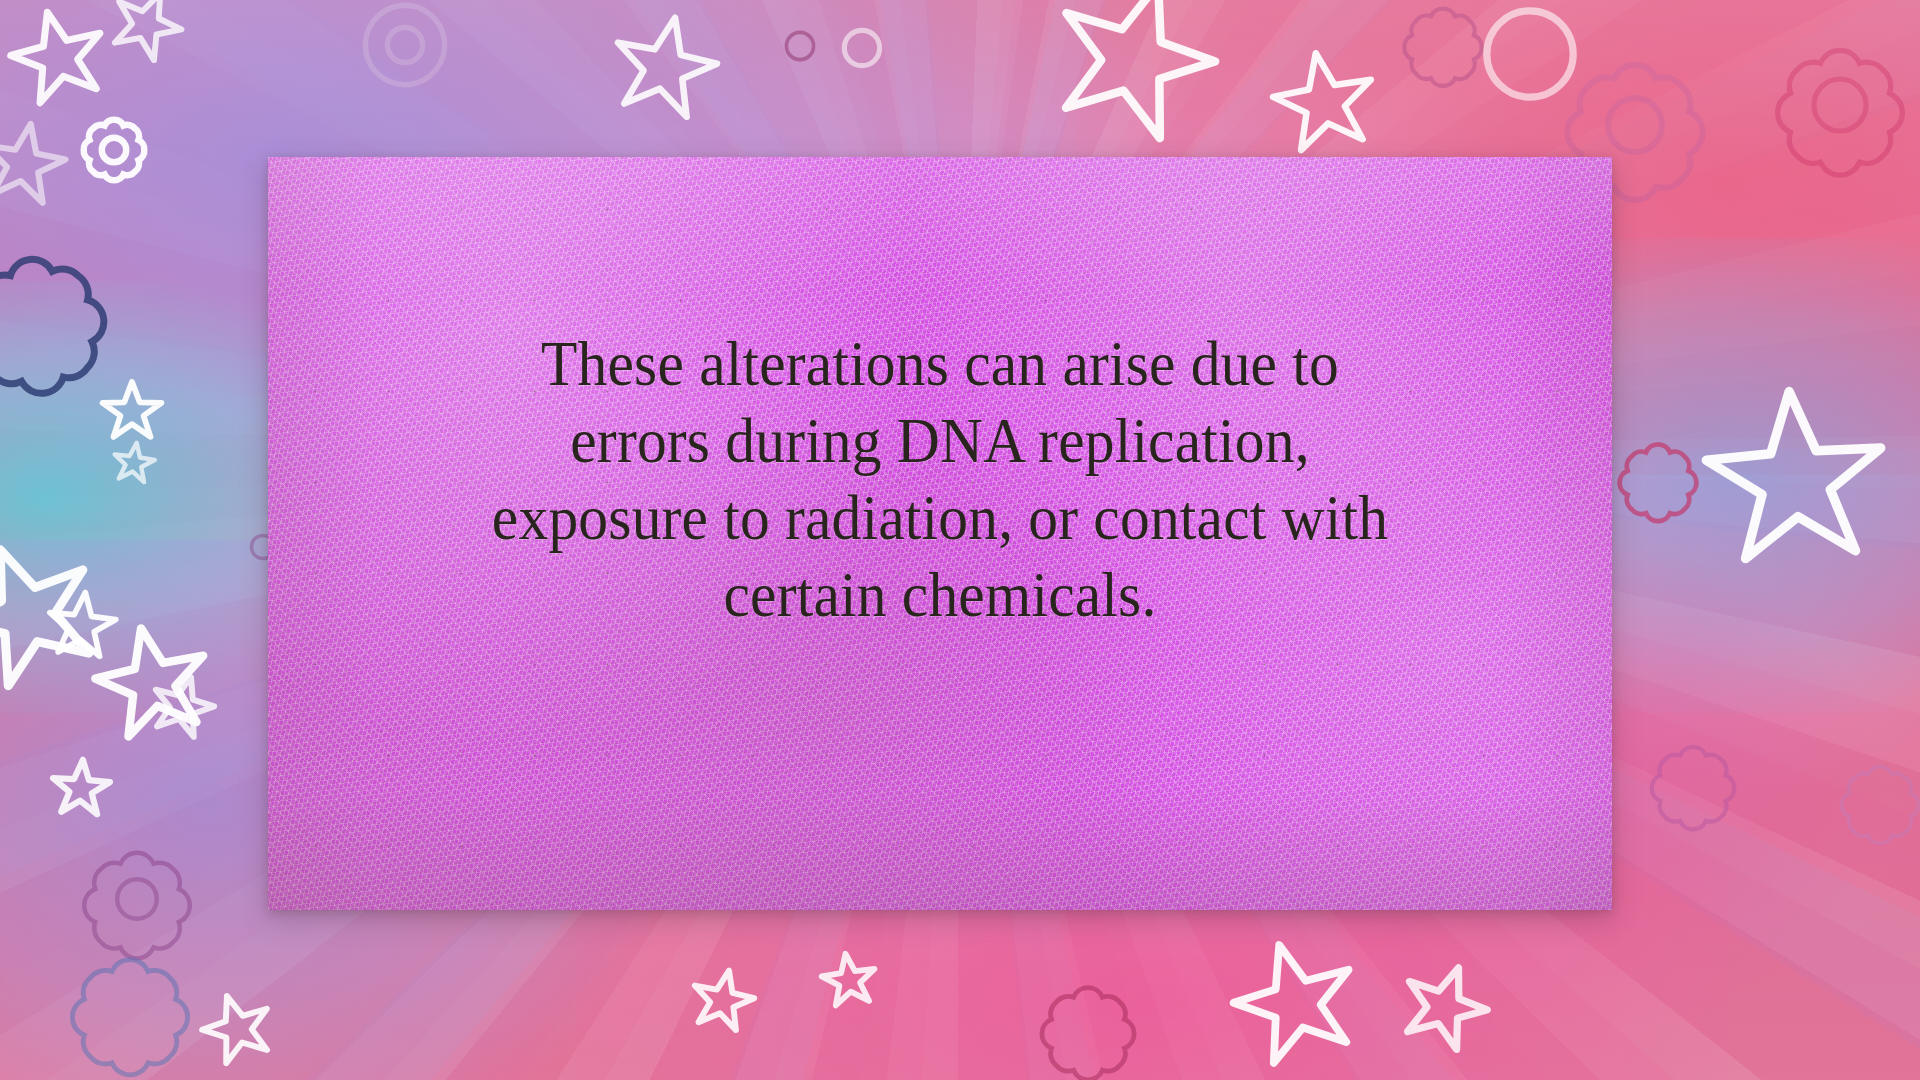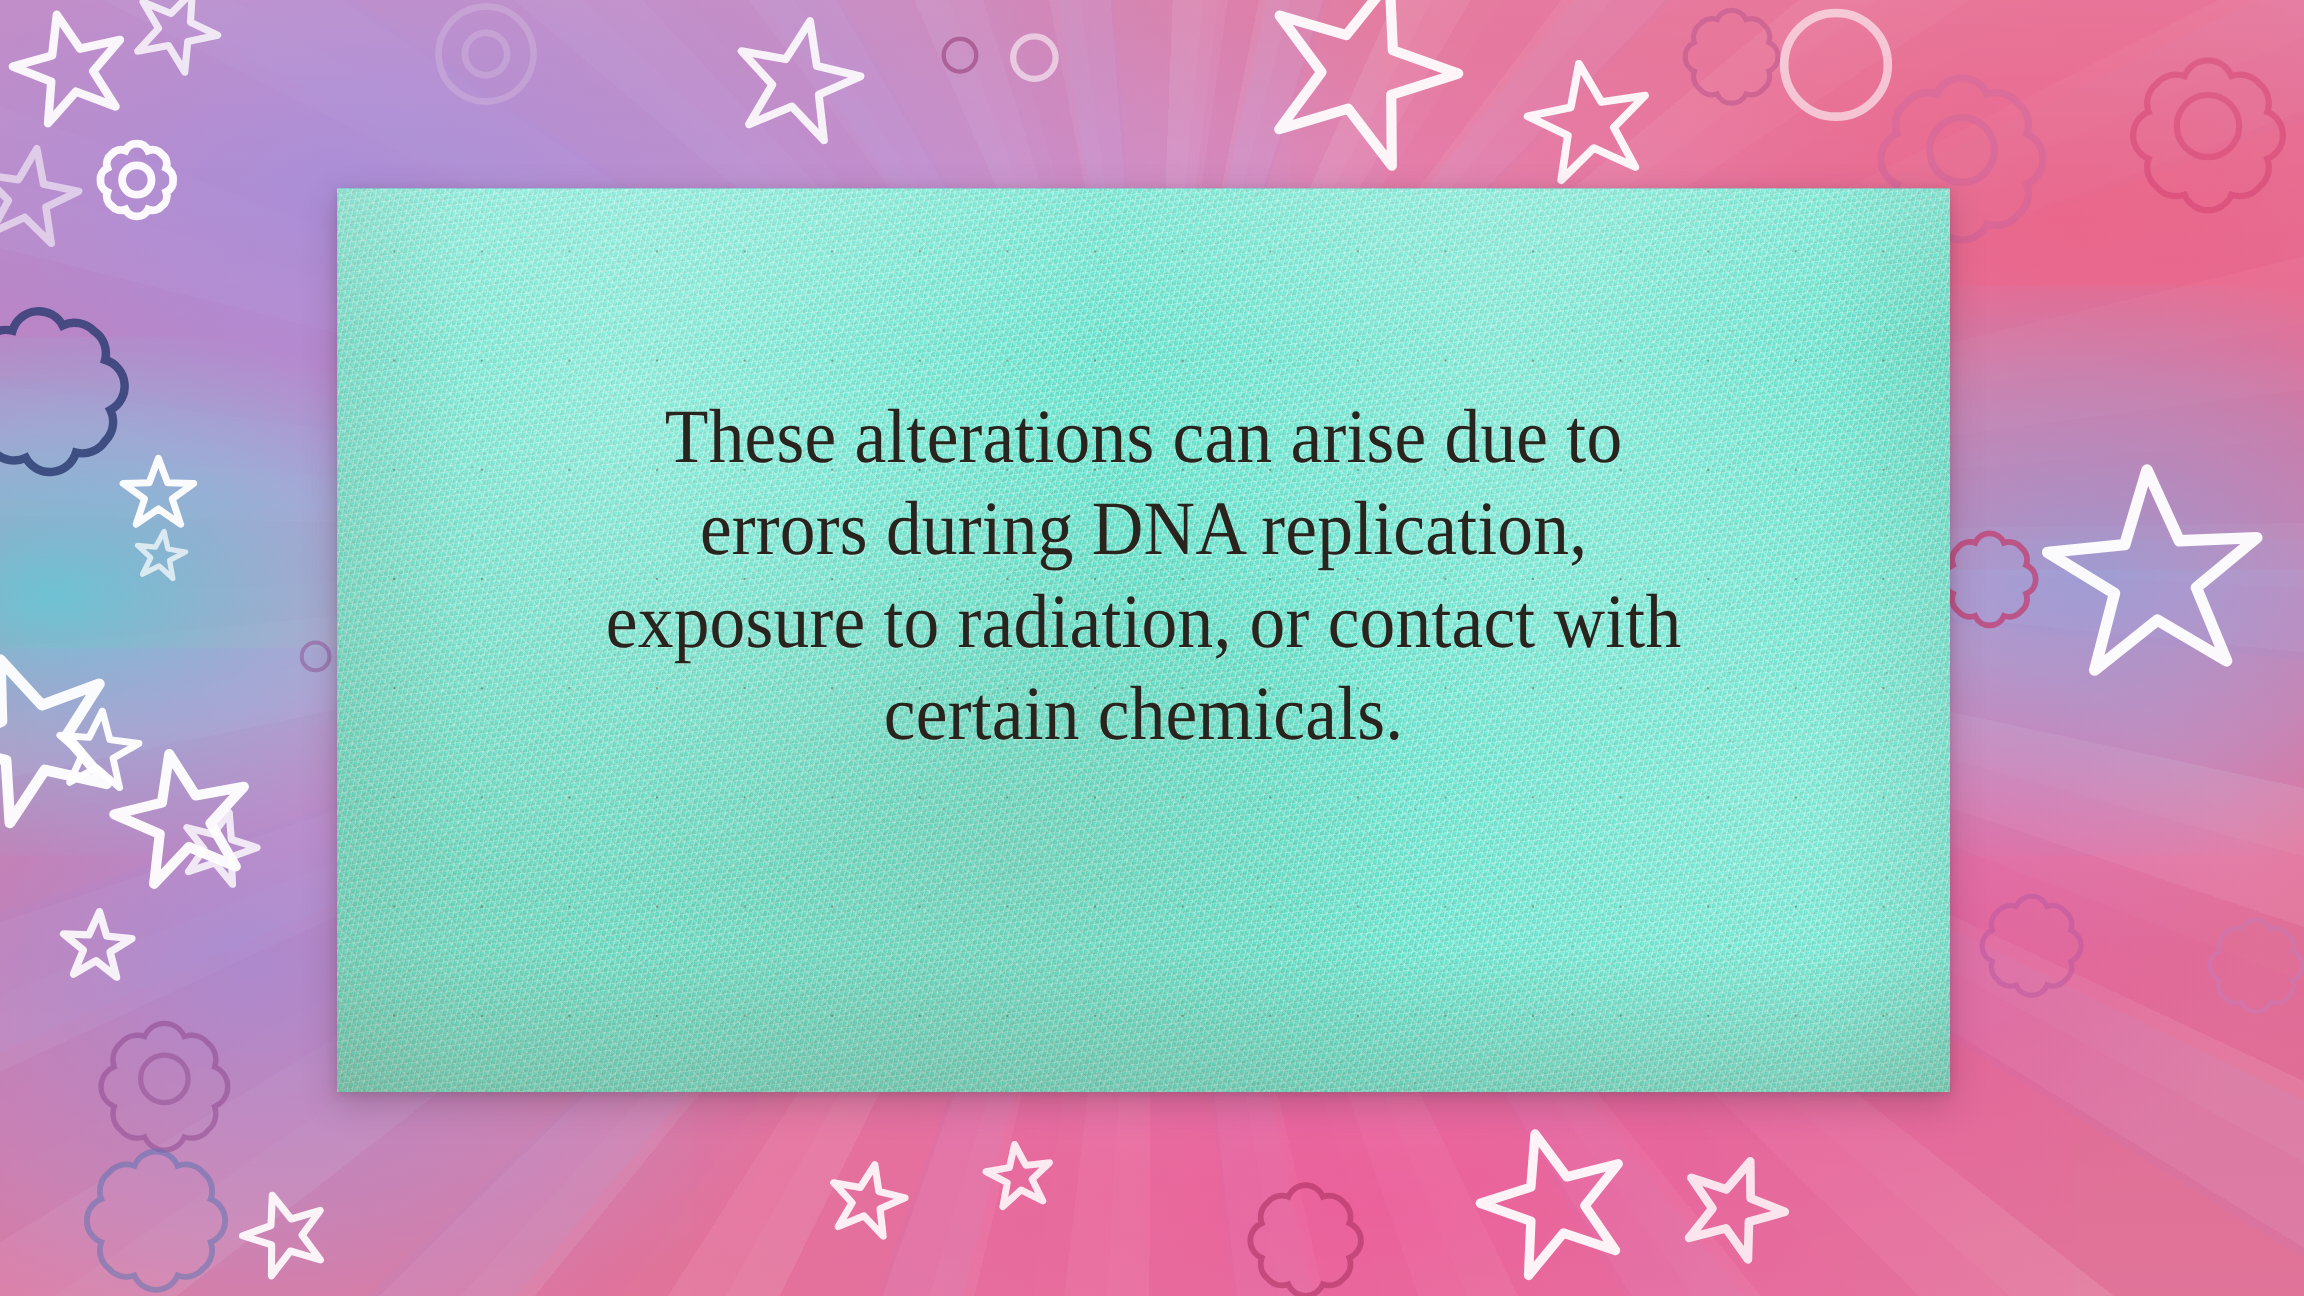--- a/index.html
+++ b/index.html
@@ -121,25 +121,25 @@
   }
   .deco {
     position: absolute;
     transform-origin: 50% 50%;
   }
   .deco svg { display: block; overflow: visible; }
 
   
   .card {
     position: absolute;
-    left: 281px;
+    left: 268px;
     top: 157px;
     width: 1344px;
     height: 753px;
-    background-color: #5eead4;
+    background-color: #d946ef;
     box-shadow:
       0 10px 26px rgba(90,50,70,0.30),
       0 2px 8px rgba(90,50,70,0.22);
     overflow: hidden;
   }
 
   
   .paper-tex-a {
     position: absolute; inset: 0;
     background:

